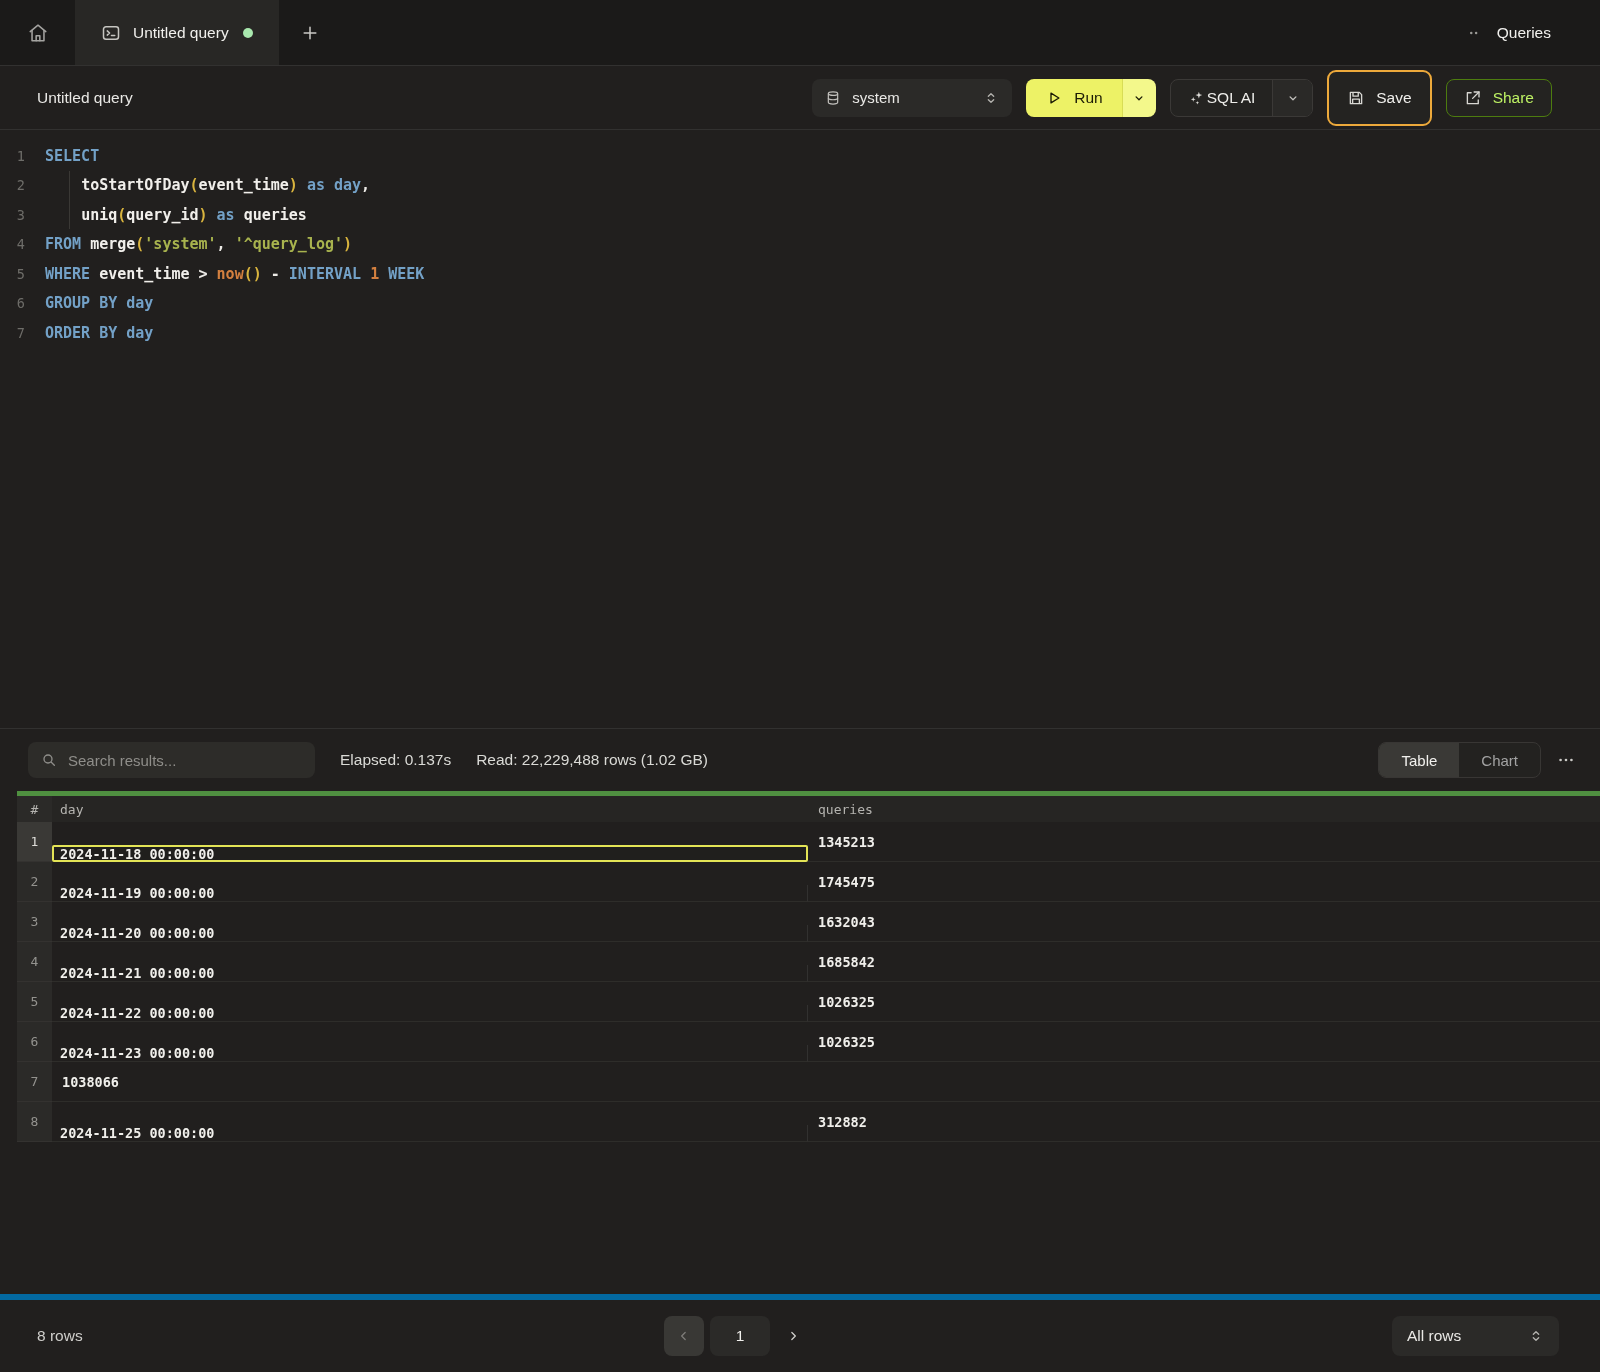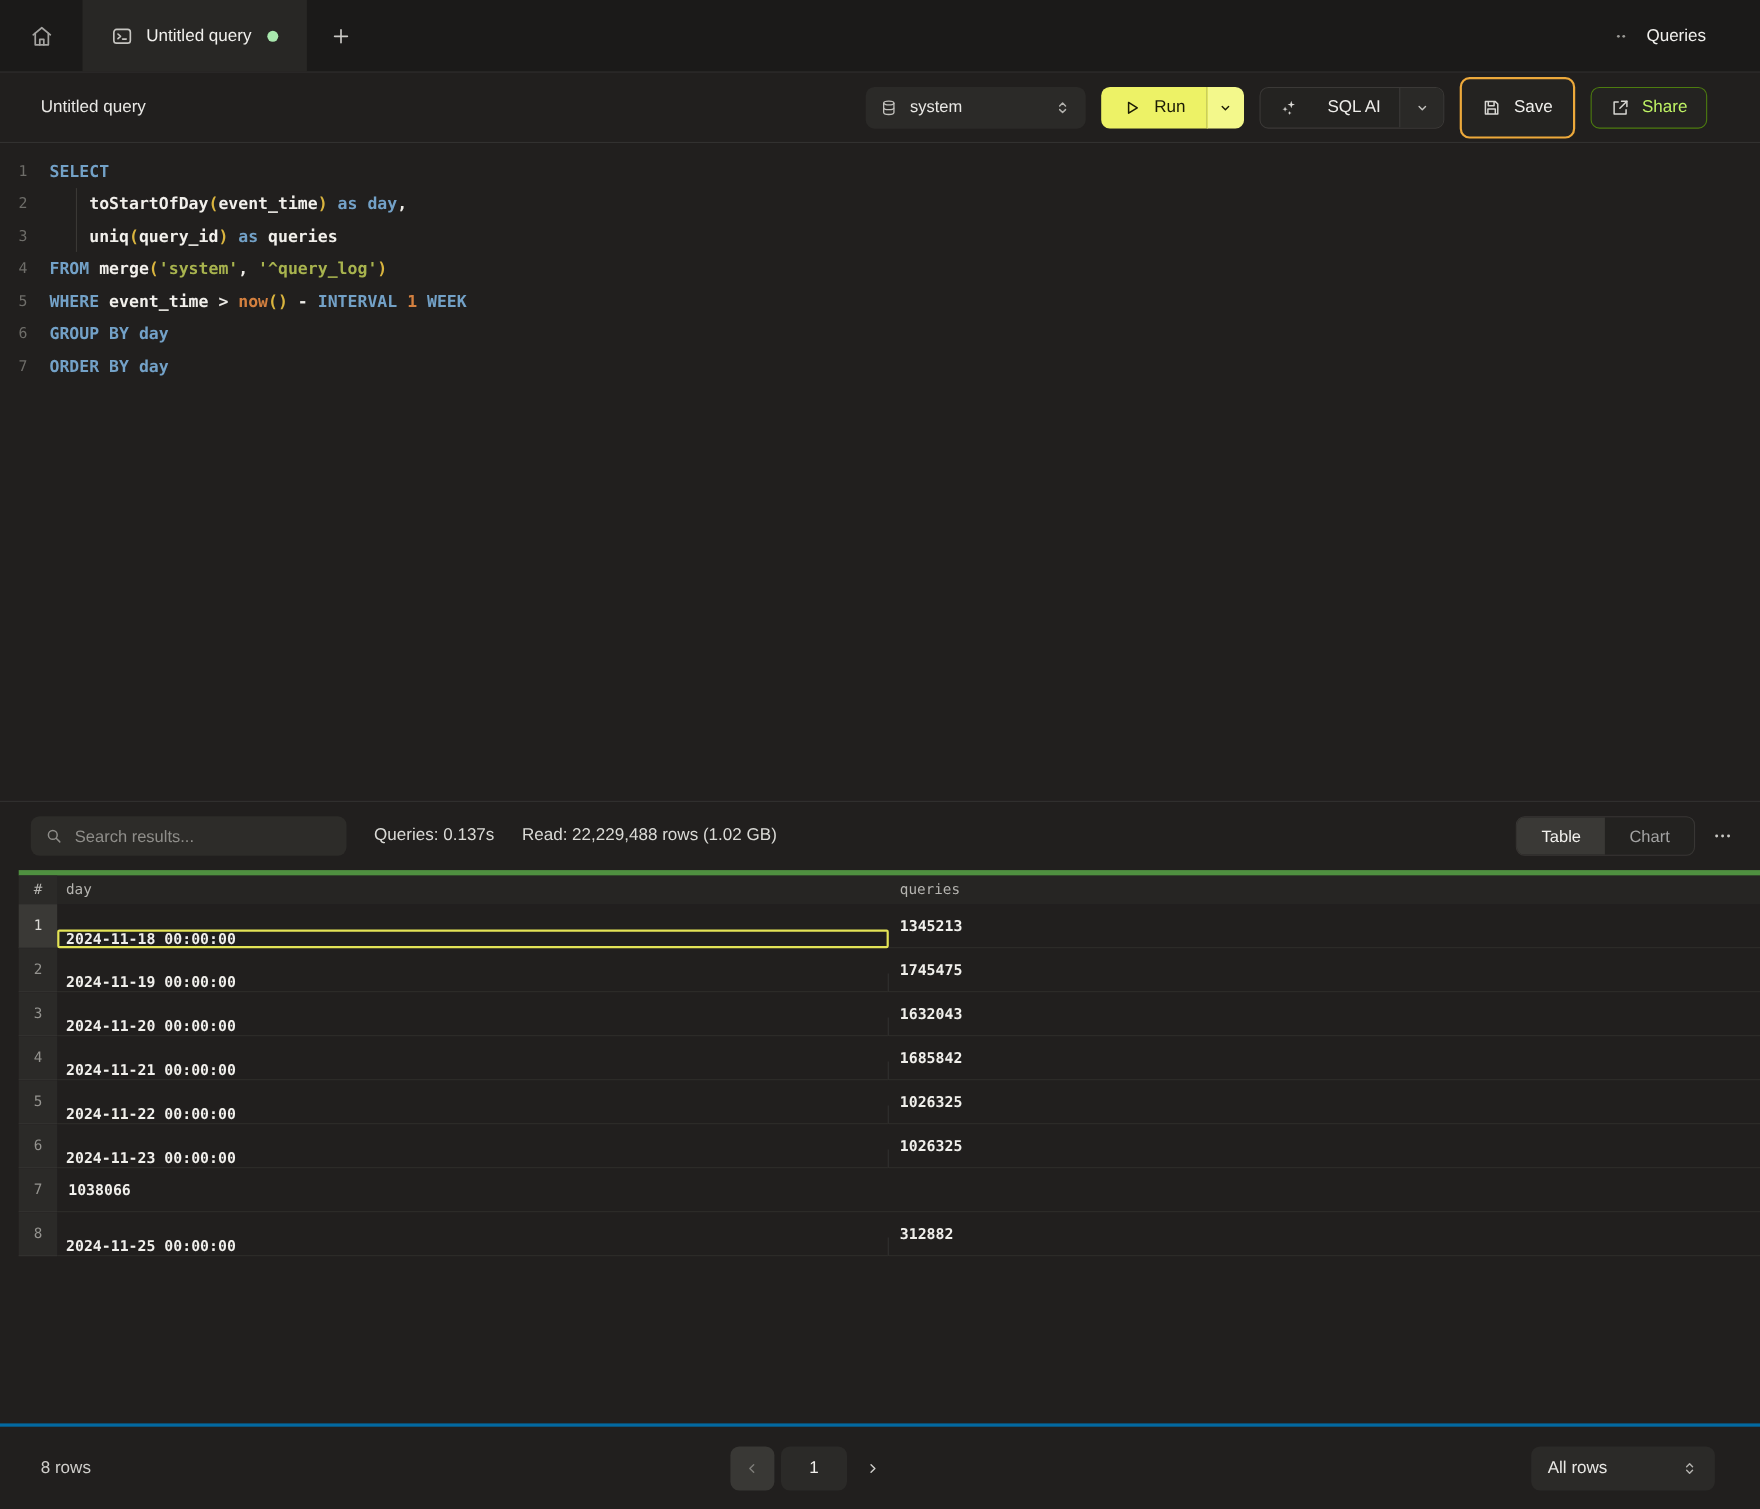--- a/index.html
+++ b/index.html
@@ -33,21 +33,21 @@
 
   .select-btn { width:200px; height:38px; background:#2b2a28; border-radius:8px; display:flex; align-items:center; gap:11px; padding:0 13px; font-size:15px; color:#e9e8e5; cursor:pointer; }
   .select-btn .db-ic { color:#c2c1bd; }
   .chev-updown { margin-left:auto; color:#b3b2ae; }
 
   .btn-run { height:38px; border-radius:8px; overflow:hidden; display:flex; align-items:stretch; color:#1b1b05; cursor:pointer; }
   .btn-run-main { background:#edf266; display:flex; align-items:center; gap:11px; padding:0 19px; font-size:15.5px; font-weight:500; }
   .btn-run-chev { width:34px; background:#f3f88b; border-left:1px solid #d8dd55; display:flex; align-items:center; justify-content:center; }
 
   .btn-split { height:38px; background:#242321; border:1px solid #3b3937; border-radius:8px; display:flex; align-items:stretch; overflow:hidden; cursor:pointer; }
-  .btn-split-main { display:flex; align-items:center; gap:26px; padding:0 17px; font-size:15.5px; color:#eeedea; }
+  .btn-split-main { display:flex; align-items:center; gap:1px; padding:0 17px; font-size:15.5px; color:#eeedea; }
   .btn-split-chev { width:40px; border-left:1px solid #3b3937; background:#2a2927; display:flex; align-items:center; justify-content:center; color:#c4c3bf; }
   .sparkle-ic { color:#dddcd8; }
 
   .btn-save { height:56px; background:#242321; border:2px solid #eda93b; border-radius:9px; display:flex; align-items:center; gap:11px; padding:0 18px; font-size:15.5px; color:#f0efec; cursor:pointer; }
   .btn-share { height:38px; background:#242321; border:1px solid #4d7c0f; border-radius:8px; display:flex; align-items:center; gap:11px; padding:0 17px; font-size:15.5px; color:#bef264; cursor:pointer; }
   .btn-ic { color:#d8d7d3; }
 
   
   .editor { height:599px; flex:none; border-bottom:1px solid #323130; padding-top:11px; position:relative;
             font-family:"DejaVu Sans Mono", monospace; font-size:15px; font-weight:600; cursor:text; }
@@ -84,21 +84,21 @@
   .th-q   { flex:1; display:flex; align-items:center; padding-left:10px; }
   .trow { display:flex; height:40px; }
   .td-num { width:35px; flex:none; background:#2b2a28; border-bottom:1px solid #343230; display:flex; align-items:center; justify-content:center; color:#94938f; font-size:13px; cursor:default; }
   .td-day { width:756px; flex:none; border-bottom:1px solid #2e2d2a; border-right:1px solid #323130; display:flex; align-items:center; padding-left:8px; font-size:13.5px; font-weight:700; color:#f0efeb; cursor:default;margin-top:23px; }
   .td-q   { flex:1; border-bottom:1px solid #2e2d2a; display:flex; align-items:center; padding-left:10px; font-size:13.5px; font-weight:700; color:#f0efeb; cursor:default; }
   .trow.selected .td-num { background:#3a3936; color:#dcdbd7; }
   .td-day.selected-cell { border:2px solid #e3e456; border-radius:2px; background:#201f1d; padding-left:6px; }
   .results-gap { flex:1; }
 
   
-  .footer { height:78px; flex:none; border-top:3px solid #0369a1; display:flex; align-items:center; padding:0 41px 0 37px; position:relative; }
+  .footer { height:78px; flex:none; border-top:6px solid #0369a1; display:flex; align-items:center; padding:0 41px 0 37px; position:relative; }
   .row-count { font-size:15.5px; color:#cfcecb; }
   .pagination { position:absolute; left:664px; top:50%; transform:translateY(-50%); display:flex; align-items:center; gap:6px; }
   .pg-prev { width:40px; height:40px; background:#393835; border-radius:8px; display:flex; align-items:center; justify-content:center; color:#7e7d79; cursor:pointer; }
   .pg-page { width:60px; height:40px; background:#2b2a28; border-radius:8px; display:flex; align-items:center; justify-content:center; font-size:15.5px; color:#f1f0ed; cursor:pointer; }
   .pg-next { width:34px; height:40px; display:flex; align-items:center; justify-content:center; color:#cfcecb; cursor:pointer; }
   .allrows { margin-left:auto; width:167px; height:40px; background:#2b2a28; border-radius:8px; display:flex; align-items:center; padding:0 15px; font-size:15.5px; color:#e9e8e5; cursor:pointer; }
 </style>
 </head>
 <body>
 
@@ -260,21 +260,21 @@
 <div class="results-bar">
   <div class="search-box">
     <span>
       <svg width="16" height="16" viewBox="0 0 24 24" fill="none" stroke="currentColor" stroke-width="2" stroke-linecap="round">
           <circle cx="10.5" cy="10.5" r="6"></circle>
           <path d="m15.5 15.5 4.5 4.5"></path>
         </svg>
     </span>
     <input type="text" placeholder="Search results..." style="">
   </div>
-  <span class="stat stat-elapsed">Queries: 0.137s</span>
+  <span class="stat stat-elapsed">Elapsed: 0.137s</span>
   <span class="stat stat-read">Read: 22,229,488 rows (1.02 GB)</span>
   <div class="segmented">
     <div class="seg active">Table</div>
     <div class="seg">Chart</div>
   </div>
   <span class="results-more">
     <svg width="20" height="20" viewBox="0 0 24 24" fill="currentColor">
         <circle cx="5.5" cy="12" r="1.6"></circle>
         <circle cx="12" cy="12" r="1.6"></circle>
         <circle cx="18.5" cy="12" r="1.6"></circle>

